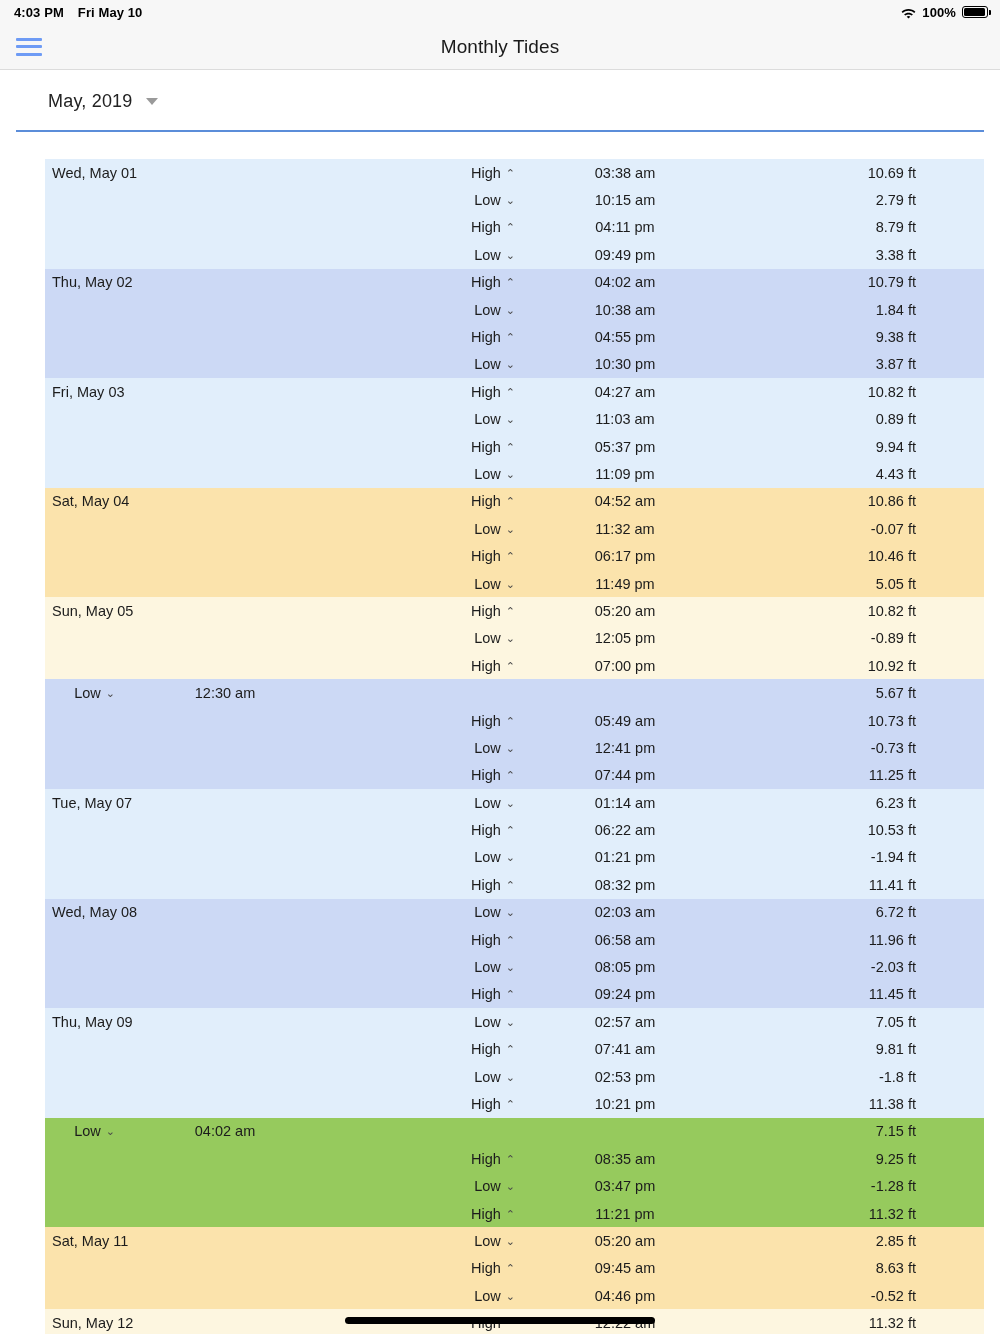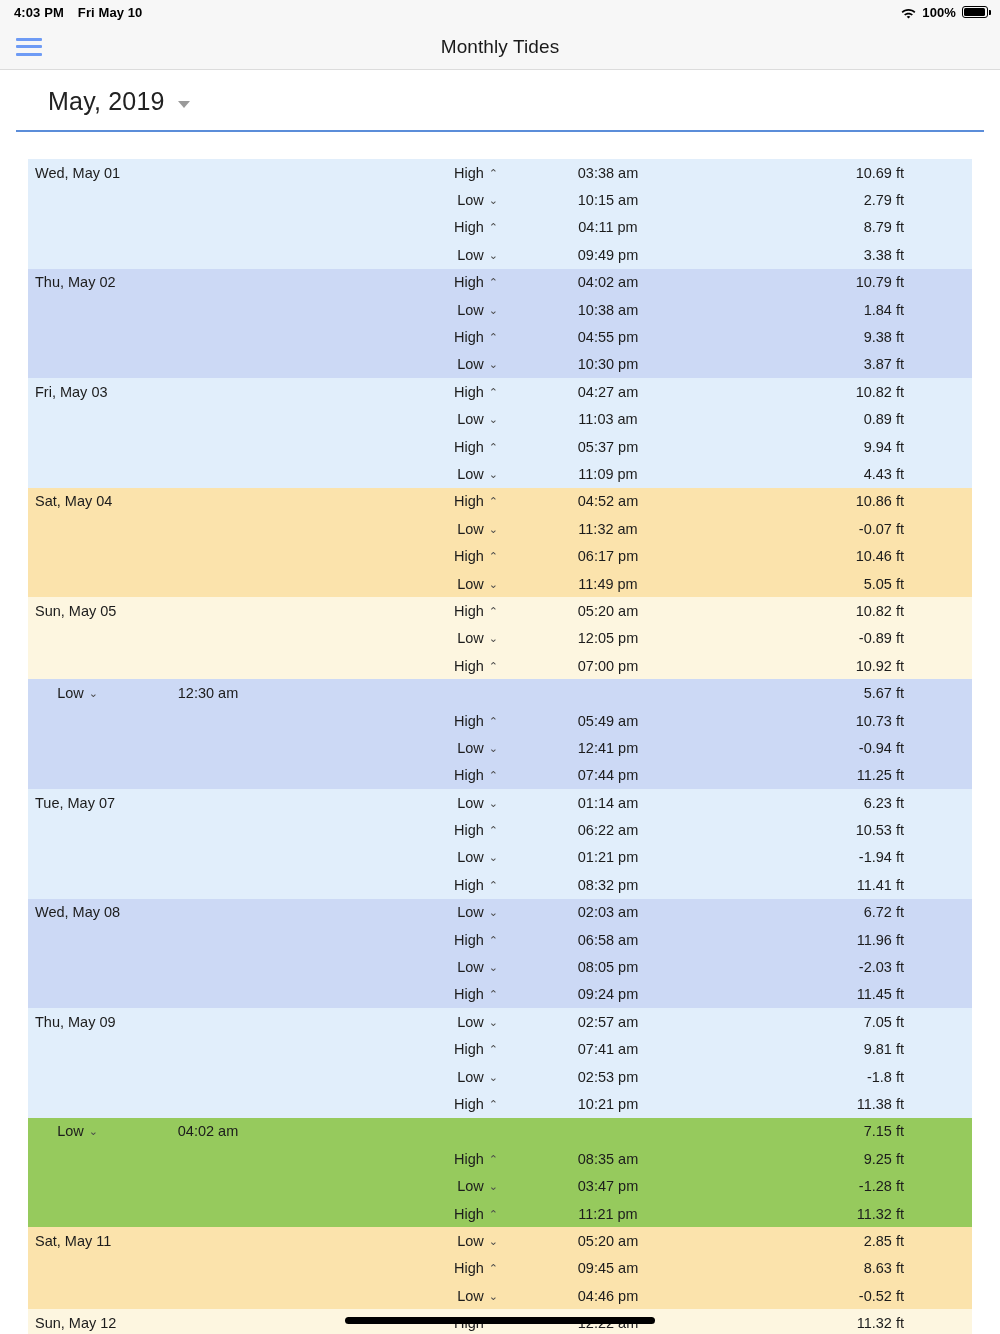--- a/index.html
+++ b/index.html
@@ -61,21 +61,21 @@
   
   .month-bar{
     position:relative;
     height:62px;
     background:#ffffff;
     display:flex;
     align-items:center;
     padding-left:48px;
   }
   .month-label{
-    font-size:25px;
+    font-size:18px;
     color:#222;
     letter-spacing:0.2px;
   }
   .caret-down{
     display:inline-block;
     margin-left:9px;
     width:0; height:0;
     border-left:6px solid transparent;
     border-right:6px solid transparent;
     border-top:7px solid #9a9a9a;
@@ -84,24 +84,25 @@
   .month-underline{
     position:absolute;
     left:16px; right:16px; bottom:0;
     height:2px;
     background:#5b8dd9;
   }
 
   
   .table-wrap{
     position:relative;
-    padding:0 28px;
+    padding:0 16px;
     margin-top:27px;
     height:1175px;
     overflow:hidden;
+    margin-left:29px;
   }
   .day-group{
     position:relative;
     width:100%;
   }
   .tide-row{
     display:flex;
     align-items:center;
     height:27.4px;
     font-size:14.5px;
@@ -335,21 +336,21 @@
         <div class="tide-row">
           <div class="col-day"></div>
           <div class="col-type"><span>High</span><span class="chev">⌃</span></div>
           <div class="col-time">05:49 am</div>
           <div class="col-height">10.73 ft</div>
         </div>
         <div class="tide-row">
           <div class="col-day"></div>
           <div class="col-type"><span>Low</span><span class="chev">⌄</span></div>
           <div class="col-time">12:41 pm</div>
-          <div class="col-height">-0.94 ft</div>
+          <div class="col-height">-0.73 ft</div>
         </div>
         <div class="tide-row">
           <div class="col-day"></div>
           <div class="col-type"><span>High</span><span class="chev">⌃</span></div>
           <div class="col-time">07:44 pm</div>
           <div class="col-height">11.25 ft</div>
         </div>
       </div>
       <div class="day-group bg-lightblue">
         <div class="tide-row">

